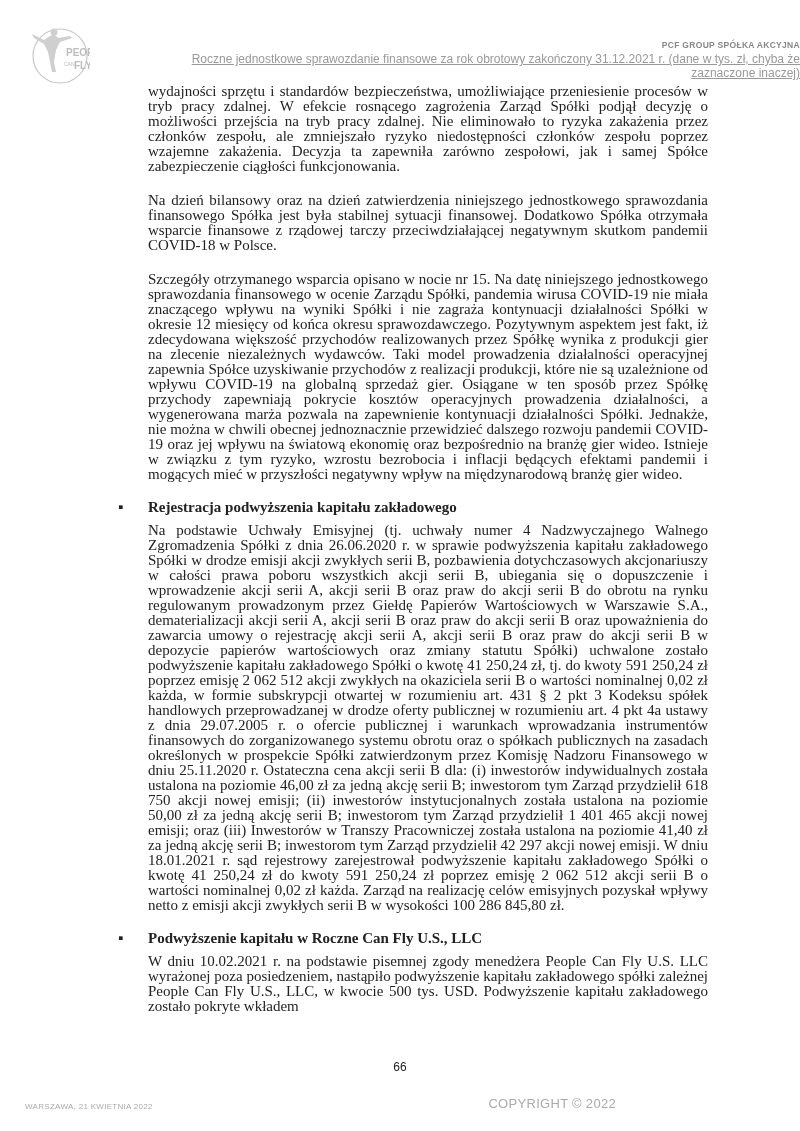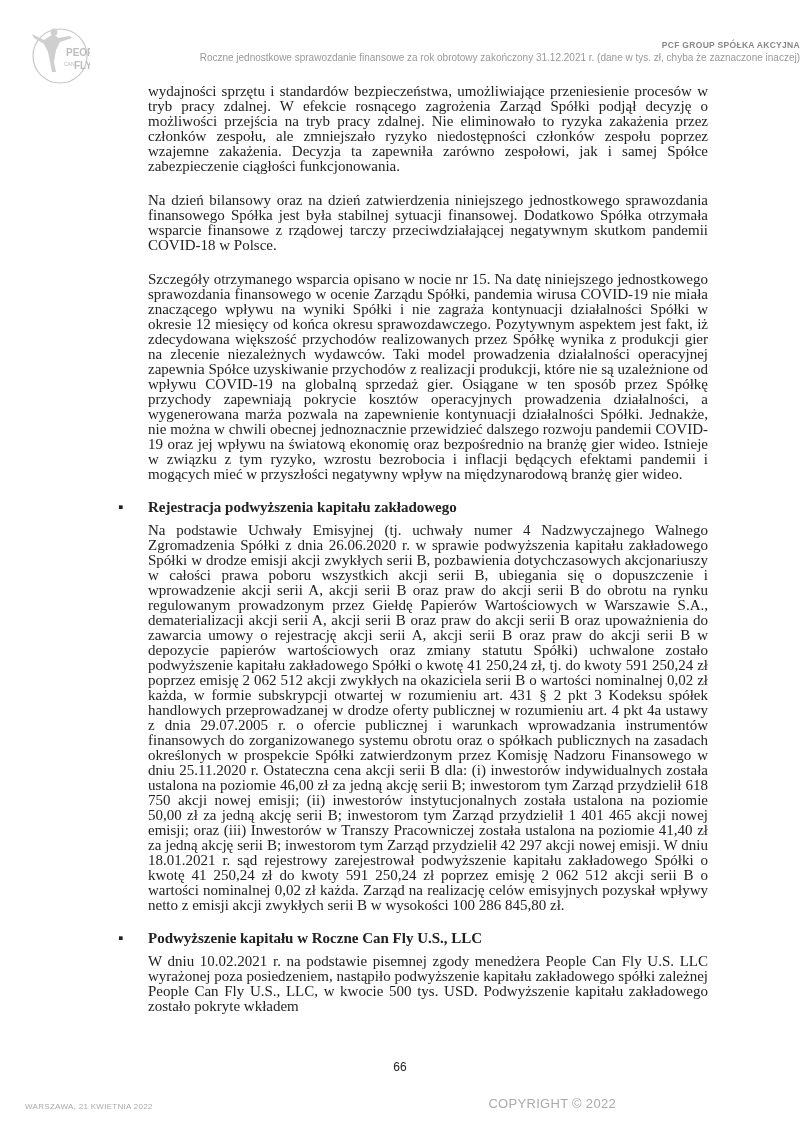--- a/index.html
+++ b/index.html
@@ -1,21 +1,21 @@
 <!DOCTYPE html>
 <html><head>
   <meta charset="utf-8">
   <style>
     html, body { margin: 0; padding: 0; background: #ffffff; }
     body { width: 800px; height: 1131px; position: relative; overflow: hidden; font-family: "Liberation Sans", sans-serif; color: #222222; }
     .header { position: absolute; top: 0; left: 0; width: 800px; height: 80px; }
     .logo { position: absolute; left: 26px; top: 22px; width: 64px; height: 64px; }
     .header-text { position: absolute; top: 40px; left: 0; width: 800px; text-align: right; }
     .company { font-size: 8.5px; font-weight: bold; color: #888888; letter-spacing: 0.3px; margin-left: 50px; }
-    .subtitle { font-size: 10px; color: #999999; margin-top: 2px; margin-left: 170px; }
+    .subtitle { font-size: 12px; color: #999999; margin-top: 2px; margin-left: 170px; text-decoration: underline; }
     .content { position: absolute; top: 84px; left: 148px; width: 560px; font-size: 15px; line-height: 15px; text-align: justify; color: #222222; font-family: Liberation Serif, serif; }
     .content p { margin: 0; }
     .gap { height: 19px; }
     .section-head { position: relative; margin-top: 18px; margin-bottom: 8px; font-weight: bold; }
     .section-head .bullet { position: absolute; left: -30px; top: 0; font-weight: bold; }
     .footer { position: absolute; top: 1060px; left: 0; width: 648px; height: 71px; }
     .page-num { position: absolute; top: 0; left: 0; width: 800px; text-align: center; font-size: 12px; color: #222222; }
     .footer-left { position: absolute; left: 25px; top: 42px; font-size: 8px; color: #aaaaaa; letter-spacing: 0.3px; }
     .footer-center { position: absolute; left: 230px; width: 340px; top: 31px; text-align: center; font-size: 8.4px; color: #888888; line-height: 12px; }
     .footer-right { position: absolute; right: 32px; top: 36px; font-size: 13px; color: #aaaaaa; letter-spacing: 0.3px; }

